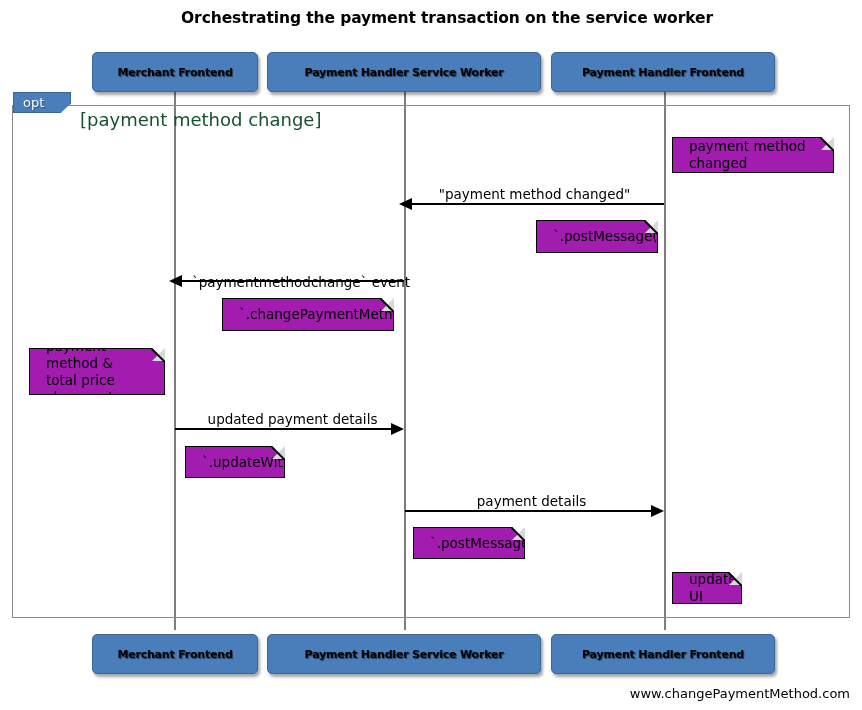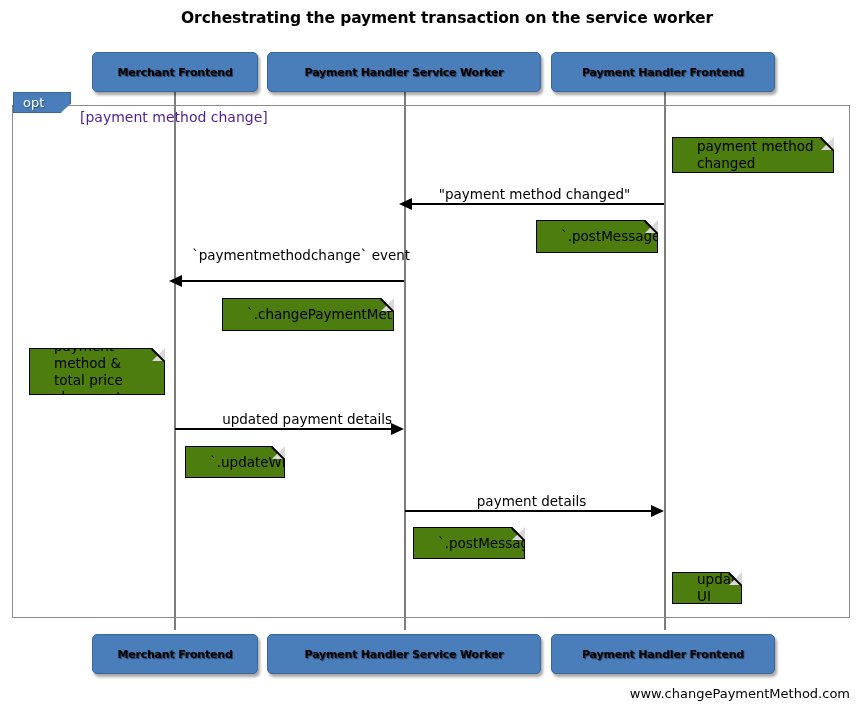--- a/index.html
+++ b/index.html
@@ -95,22 +95,22 @@
   .frag-tab-label {
     color: #ffffff;
     font-size: 13px;
     font-weight: normal;
     line-height: 1;
     text-shadow: 1px 1px 1px rgba(0,0,0,0.4);
     white-space: nowrap;
   }
   .frag-guard {
     position: absolute;
-    font-size: 14px;
-    color: #4c1d95;
+    font-size: 18px;
+    color: #14532d;
     white-space: nowrap;
   }
 
   
   .msg-line {
     position: absolute;
     height: 2px;
     background: #000000;
   }
   .msg-head {
@@ -126,29 +126,29 @@
     position: absolute;
     font-size: 13.5px;
     color: #000;
     white-space: nowrap;
     text-align: center;
   }
 
   
   .note {
     position: absolute;
-    background: #4d7c0f;
+    background: #a21caf;
     border: 1.5px solid #000000;
     box-sizing: border-box;
     box-shadow: 3px 3px 2px rgba(0,0,0,0.30);
     
     clip-path: polygon(0 0, calc(100% - 13px) 0, 100% 13px, 100% 100%, 0 100%);
     display: flex;
     align-items: center;
-    padding-left: 24px;
+    padding-left: 16px;
     padding-right: 8px;
   }
   .note-text {
     font-size: 13.5px;
     color: #000;
     line-height: 17px;
     white-space: pre-line;
   }
   
   .note-fold {
@@ -205,38 +205,38 @@
   <div class="msg-label" style="left:405px; top:186px; width:259px;">"payment method changed"</div>
 
   <div class="note" style="left:536px; top:220px; width:122px; height:33px;">
     <span class="note-text">`.postMessage()`</span>
   </div>
   <div class="note-fold" style="left:645px; top:220px;"></div>
   <div class="note-fold-edge" style="left:645px; top:220px;"></div>
 
   <div class="msg-line" style="left:175px; top:280px; width:229px;"></div>
   <div class="msg-head left" style="left:169px; top:275px;"></div>
-  <div class="msg-label" style="left:175px; top:247px; width:252px;">`paymentmethodchange` event</div>
+  <div class="msg-label" style="left:175px; top:274px; width:252px;">`paymentmethodchange` event</div>
 
   <div class="note" style="left:222px; top:298px; width:172px; height:33px;">
     <span class="note-text">`.changePaymentMethod()`</span>
   </div>
   <div class="note-fold" style="left:381px; top:298px;"></div>
   <div class="note-fold-edge" style="left:381px; top:298px;"></div>
 
   <div class="note" style="left:29px; top:348px; width:136px; height:47px;">
     <span class="note-text">payment method &amp;
 total price change etc</span>
   </div>
   <div class="note-fold" style="left:152px; top:348px;"></div>
   <div class="note-fold-edge" style="left:152px; top:348px;"></div>
 
   <div class="msg-line" style="left:175px; top:428px; width:217px;"></div>
   <div class="msg-head right" style="left:391px; top:423px;"></div>
-  <div class="msg-label" style="left:163px; top:411px; width:229px;text-align:right;">updated payment details</div>
+  <div class="msg-label" style="left:178px; top:411px; width:229px;">updated payment details</div>
 
   <div class="note" style="left:185px; top:446px; width:100px; height:32px;">
     <span class="note-text">`.updateWith()`</span>
   </div>
   <div class="note-fold" style="left:272px; top:446px;"></div>
   <div class="note-fold-edge" style="left:272px; top:446px;"></div>
 
   <div class="msg-line" style="left:405px; top:510px; width:247px;"></div>
   <div class="msg-head right" style="left:651px; top:505px;"></div>
   <div class="msg-label" style="left:405px; top:493px; width:253px;">payment details</div>

